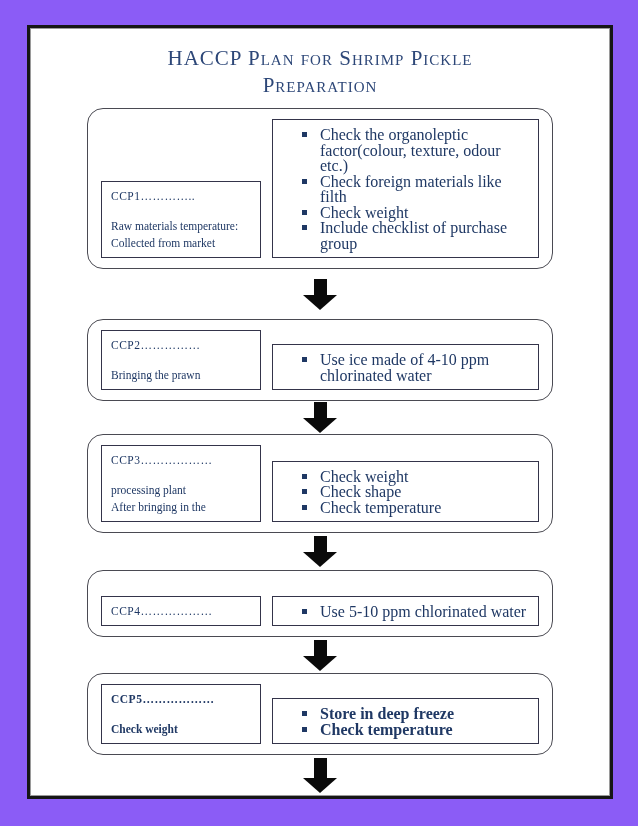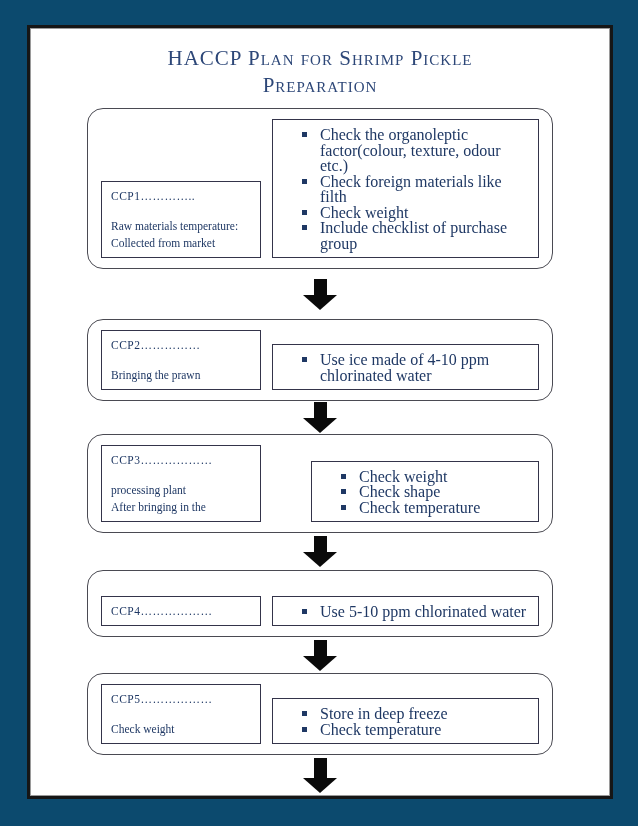--- a/index.html
+++ b/index.html
@@ -7,21 +7,21 @@
     --title:#2d4778;
     --frame:#161616;
     --boxborder:#34344a;
     --groupborder:#4a4a52;
     --arrow:#0a0a0a;
   }
   *{margin:0;padding:0;box-sizing:border-box;}
   html,body{width:638px;height:826px;background:#ffffff;overflow:hidden;}
   body{font-family:"Liberation Serif","DejaVu Serif",serif;color:var(--navy);}
 
-  .page{position:relative;width:638px;height:826px;background:#0c4a6e;}
+  .page{position:relative;width:638px;height:826px;background:#8b5cf6;}
   .frame{
     position:absolute;left:27px;top:25px;width:586px;height:774px;
     border:3px solid var(--frame);
     box-shadow:inset 0 0 0 1px #9a9a9a;
     background:#ffffff;
   }
 
   .title{
     margin:17px 10px 9px 10px;
     text-align:center;
@@ -39,23 +39,23 @@
   .group{
     display:flex;
     align-items:flex-end;
     border:1px solid var(--groupborder);
     border-radius:16px;
     padding:10px 13px;
     background:#ffffff;
   }
   .row:nth-child(1) .group{min-height:104px;}
   .row:nth-child(2) .group{min-height:71px;}
-  .row:nth-child(3) .group{min-height:82px;gap:39px;}
+  .row:nth-child(3) .group{min-height:82px;}
   .row:nth-child(4) .group{min-height:67px;}
-  .row:nth-child(5) .group{min-height:77px;}
+  .row:nth-child(5) .group{min-height:77px;font-weight:bold;}
 
   .leftbox{
     width:160px;flex:0 0 160px;
     border:1px solid var(--boxborder);
     padding:6px 9px 5px 9px;
     font-size:11.5px;line-height:17px;
     margin-right:11px;
     background:#ffffff;
   }
   .ccp{letter-spacing:0.5px;}

